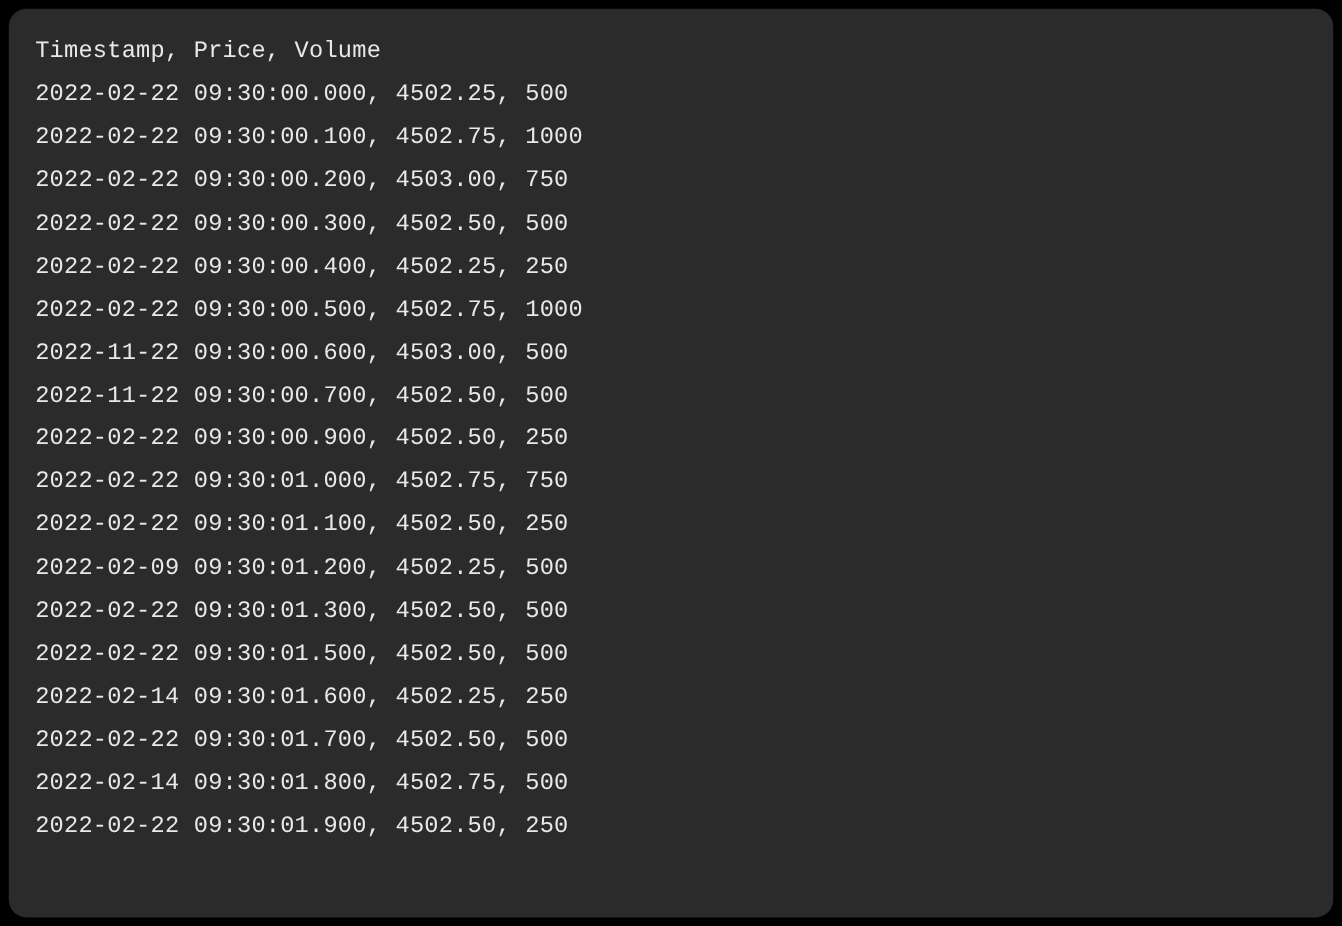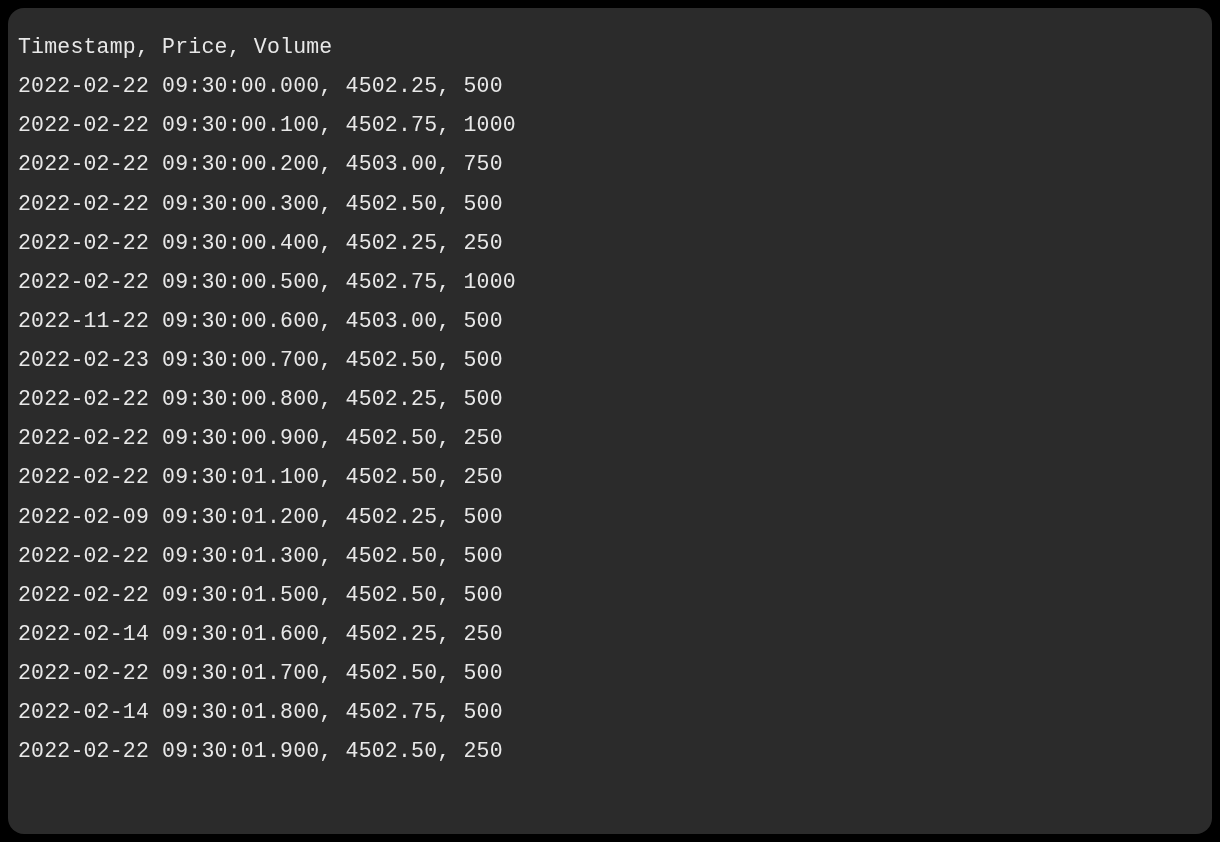--- a/index.html
+++ b/index.html
@@ -11,21 +11,21 @@
       background-color: #000000;
       width: 1220px;
       height: 842px;
       overflow: hidden;
       font-family: "Consolas", "Monaco", "Courier New", monospace;
     }
     .code-block {
       background-color: #2b2b2b;
       border-radius: 16px;
       margin: 8px;
-      padding: 20px 10px;
+      padding: 20px 24px;
       height: calc(100% - 16px);
       overflow: hidden;
     }
     .code-line {
       color: #e8e8e8;
       font-size: 21.5px;
       line-height: 1.82;
       white-space: pre;
       font-family: "Consolas", "Monaco", "Courier New", monospace;
       letter-spacing: 0.2px;
@@ -36,23 +36,23 @@
 
 <div class="code-block">
   <div class="code-line">Timestamp, Price, Volume</div>
   <div class="code-line">2022-02-22 09:30:00.000, 4502.25, 500</div>
   <div class="code-line">2022-02-22 09:30:00.100, 4502.75, 1000</div>
   <div class="code-line">2022-02-22 09:30:00.200, 4503.00, 750</div>
   <div class="code-line">2022-02-22 09:30:00.300, 4502.50, 500</div>
   <div class="code-line">2022-02-22 09:30:00.400, 4502.25, 250</div>
   <div class="code-line">2022-02-22 09:30:00.500, 4502.75, 1000</div>
   <div class="code-line">2022-11-22 09:30:00.600, 4503.00, 500</div>
-  <div class="code-line">2022-02-23 09:30:00.700, 4502.50, 500</div>
-  <div class="code-line">2022-02-22 09:30:00.800, 4502.25, 500</div>
+  <div class="code-line">2022-11-22 09:30:00.700, 4502.50, 500</div>
   <div class="code-line">2022-02-22 09:30:00.900, 4502.50, 250</div>
+  <div class="code-line">2022-02-22 09:30:01.000, 4502.75, 750</div>
   <div class="code-line">2022-02-22 09:30:01.100, 4502.50, 250</div>
   <div class="code-line">2022-02-09 09:30:01.200, 4502.25, 500</div>
   <div class="code-line">2022-02-22 09:30:01.300, 4502.50, 500</div>
   <div class="code-line">2022-02-22 09:30:01.500, 4502.50, 500</div>
   <div class="code-line">2022-02-14 09:30:01.600, 4502.25, 250</div>
   <div class="code-line">2022-02-22 09:30:01.700, 4502.50, 500</div>
   <div class="code-line">2022-02-14 09:30:01.800, 4502.75, 500</div>
   <div class="code-line">2022-02-22 09:30:01.900, 4502.50, 250</div>
 </div>
 

